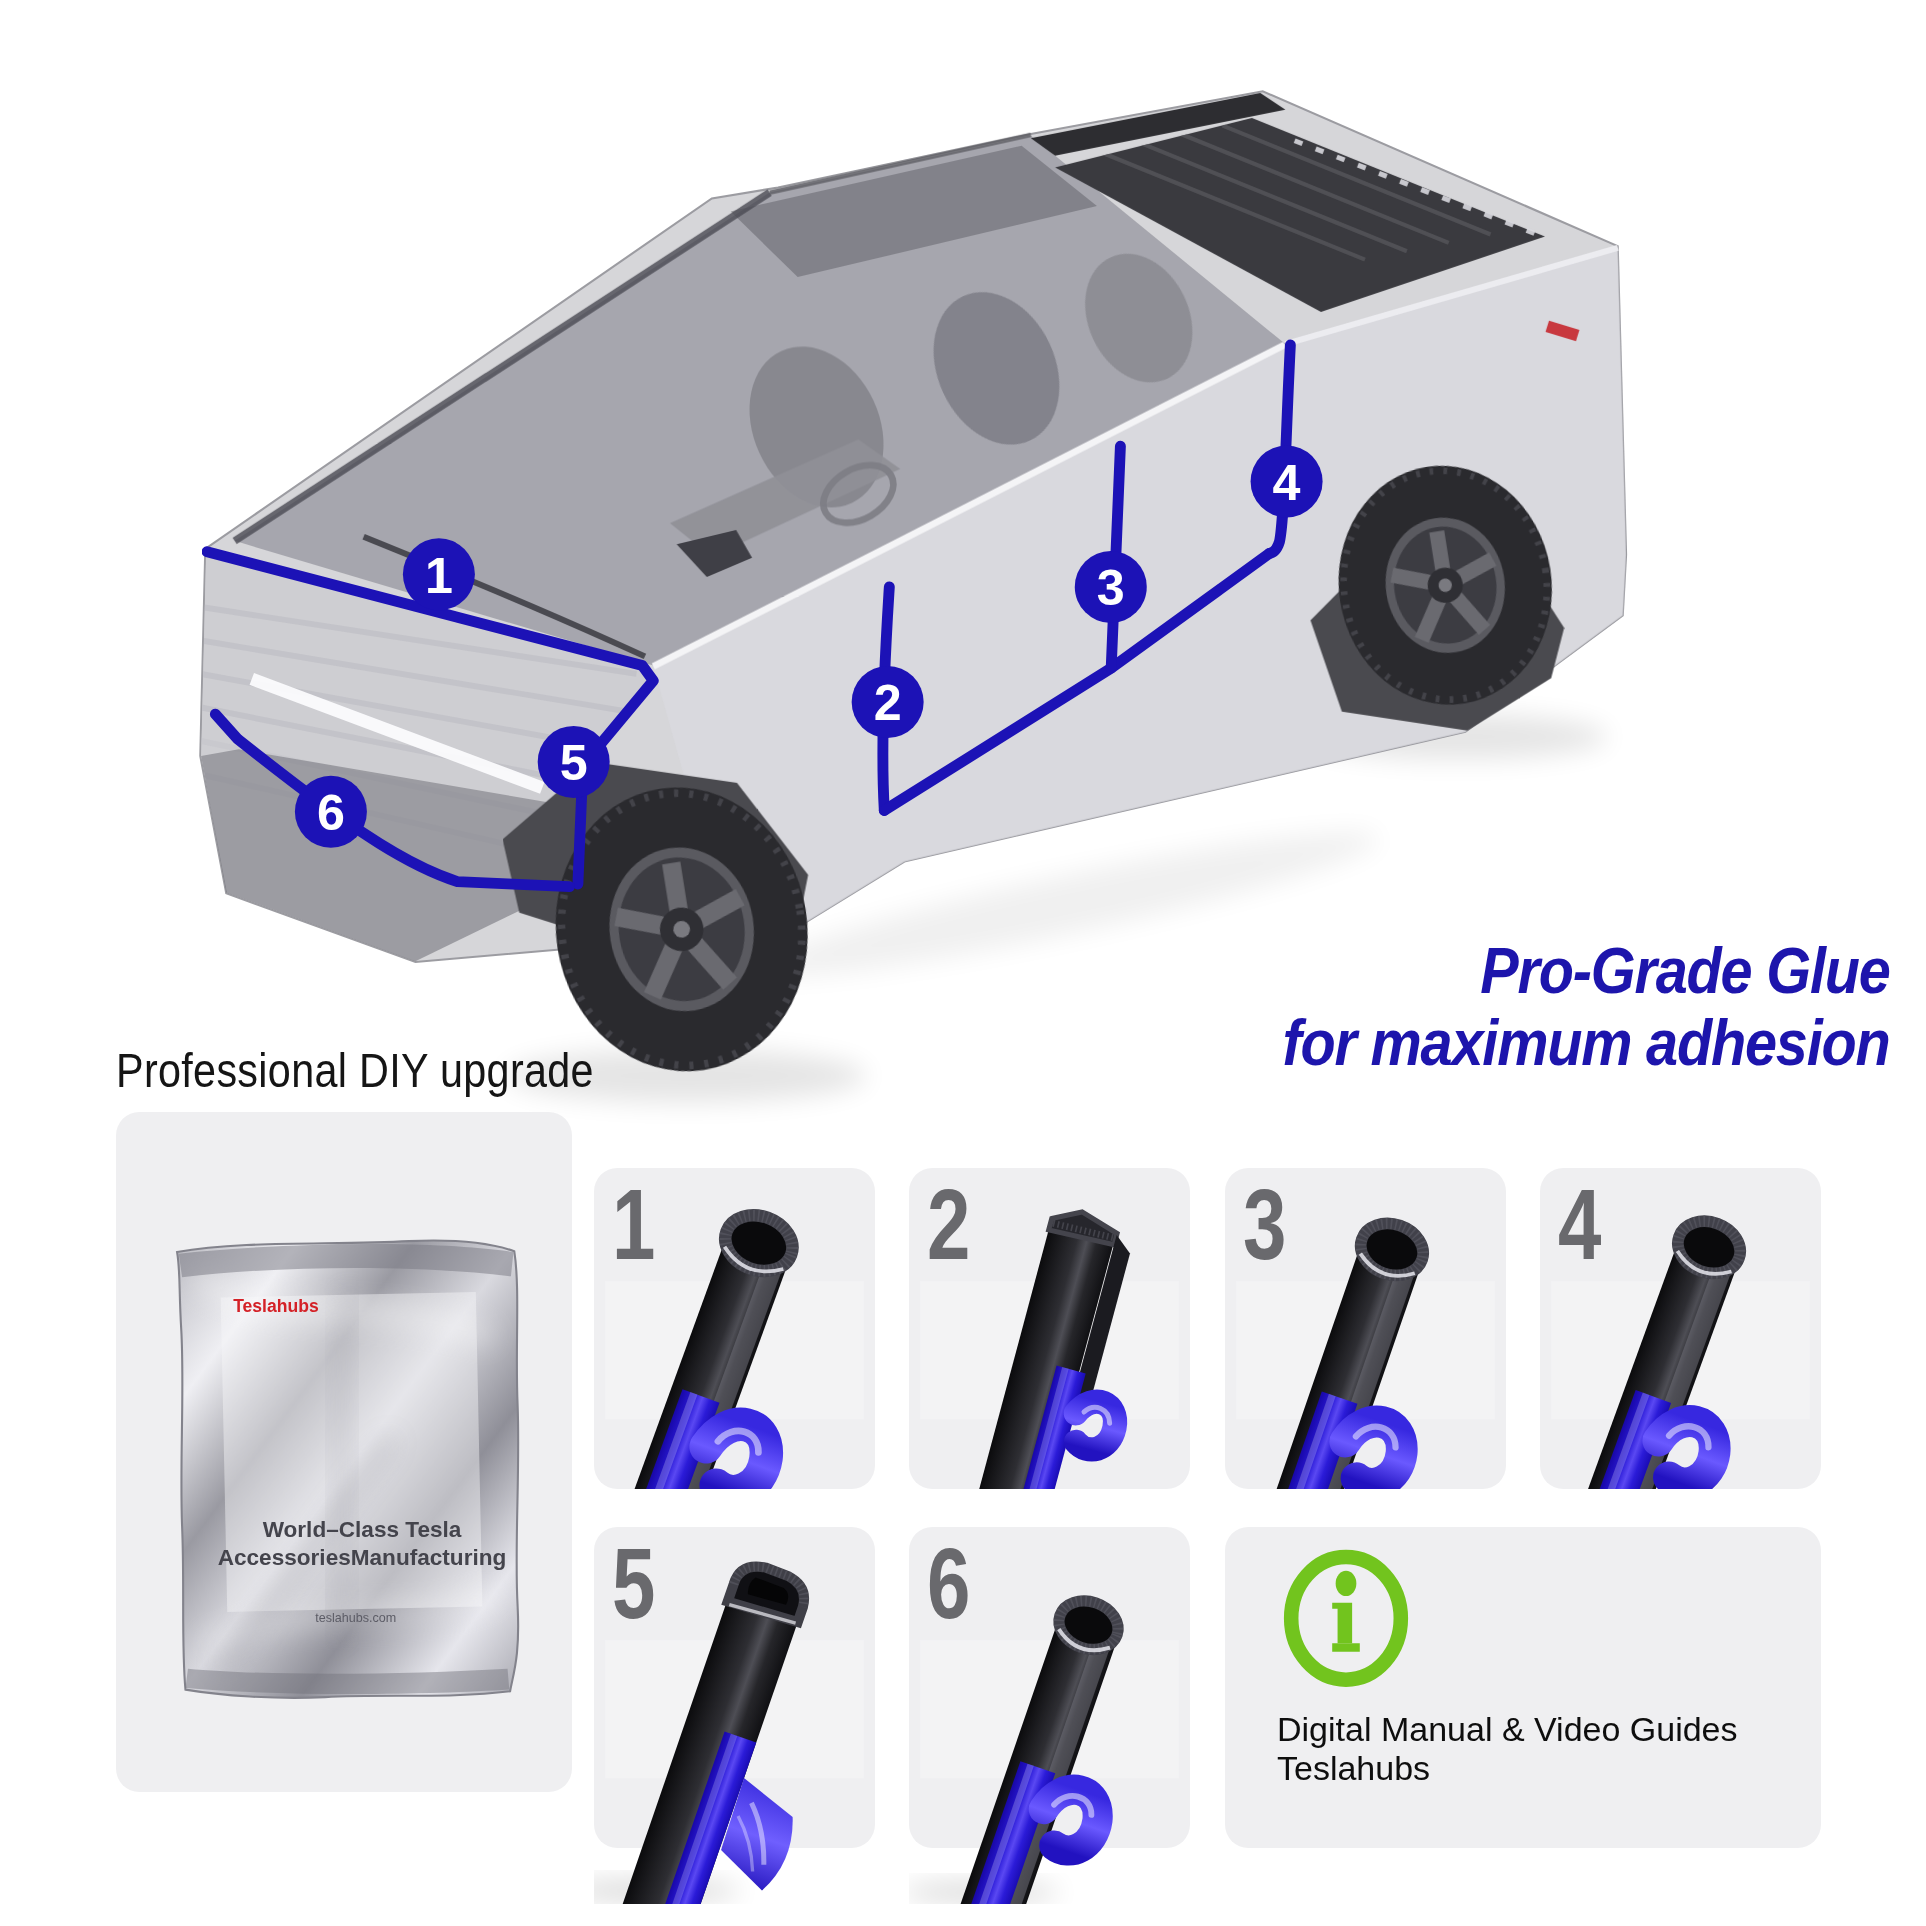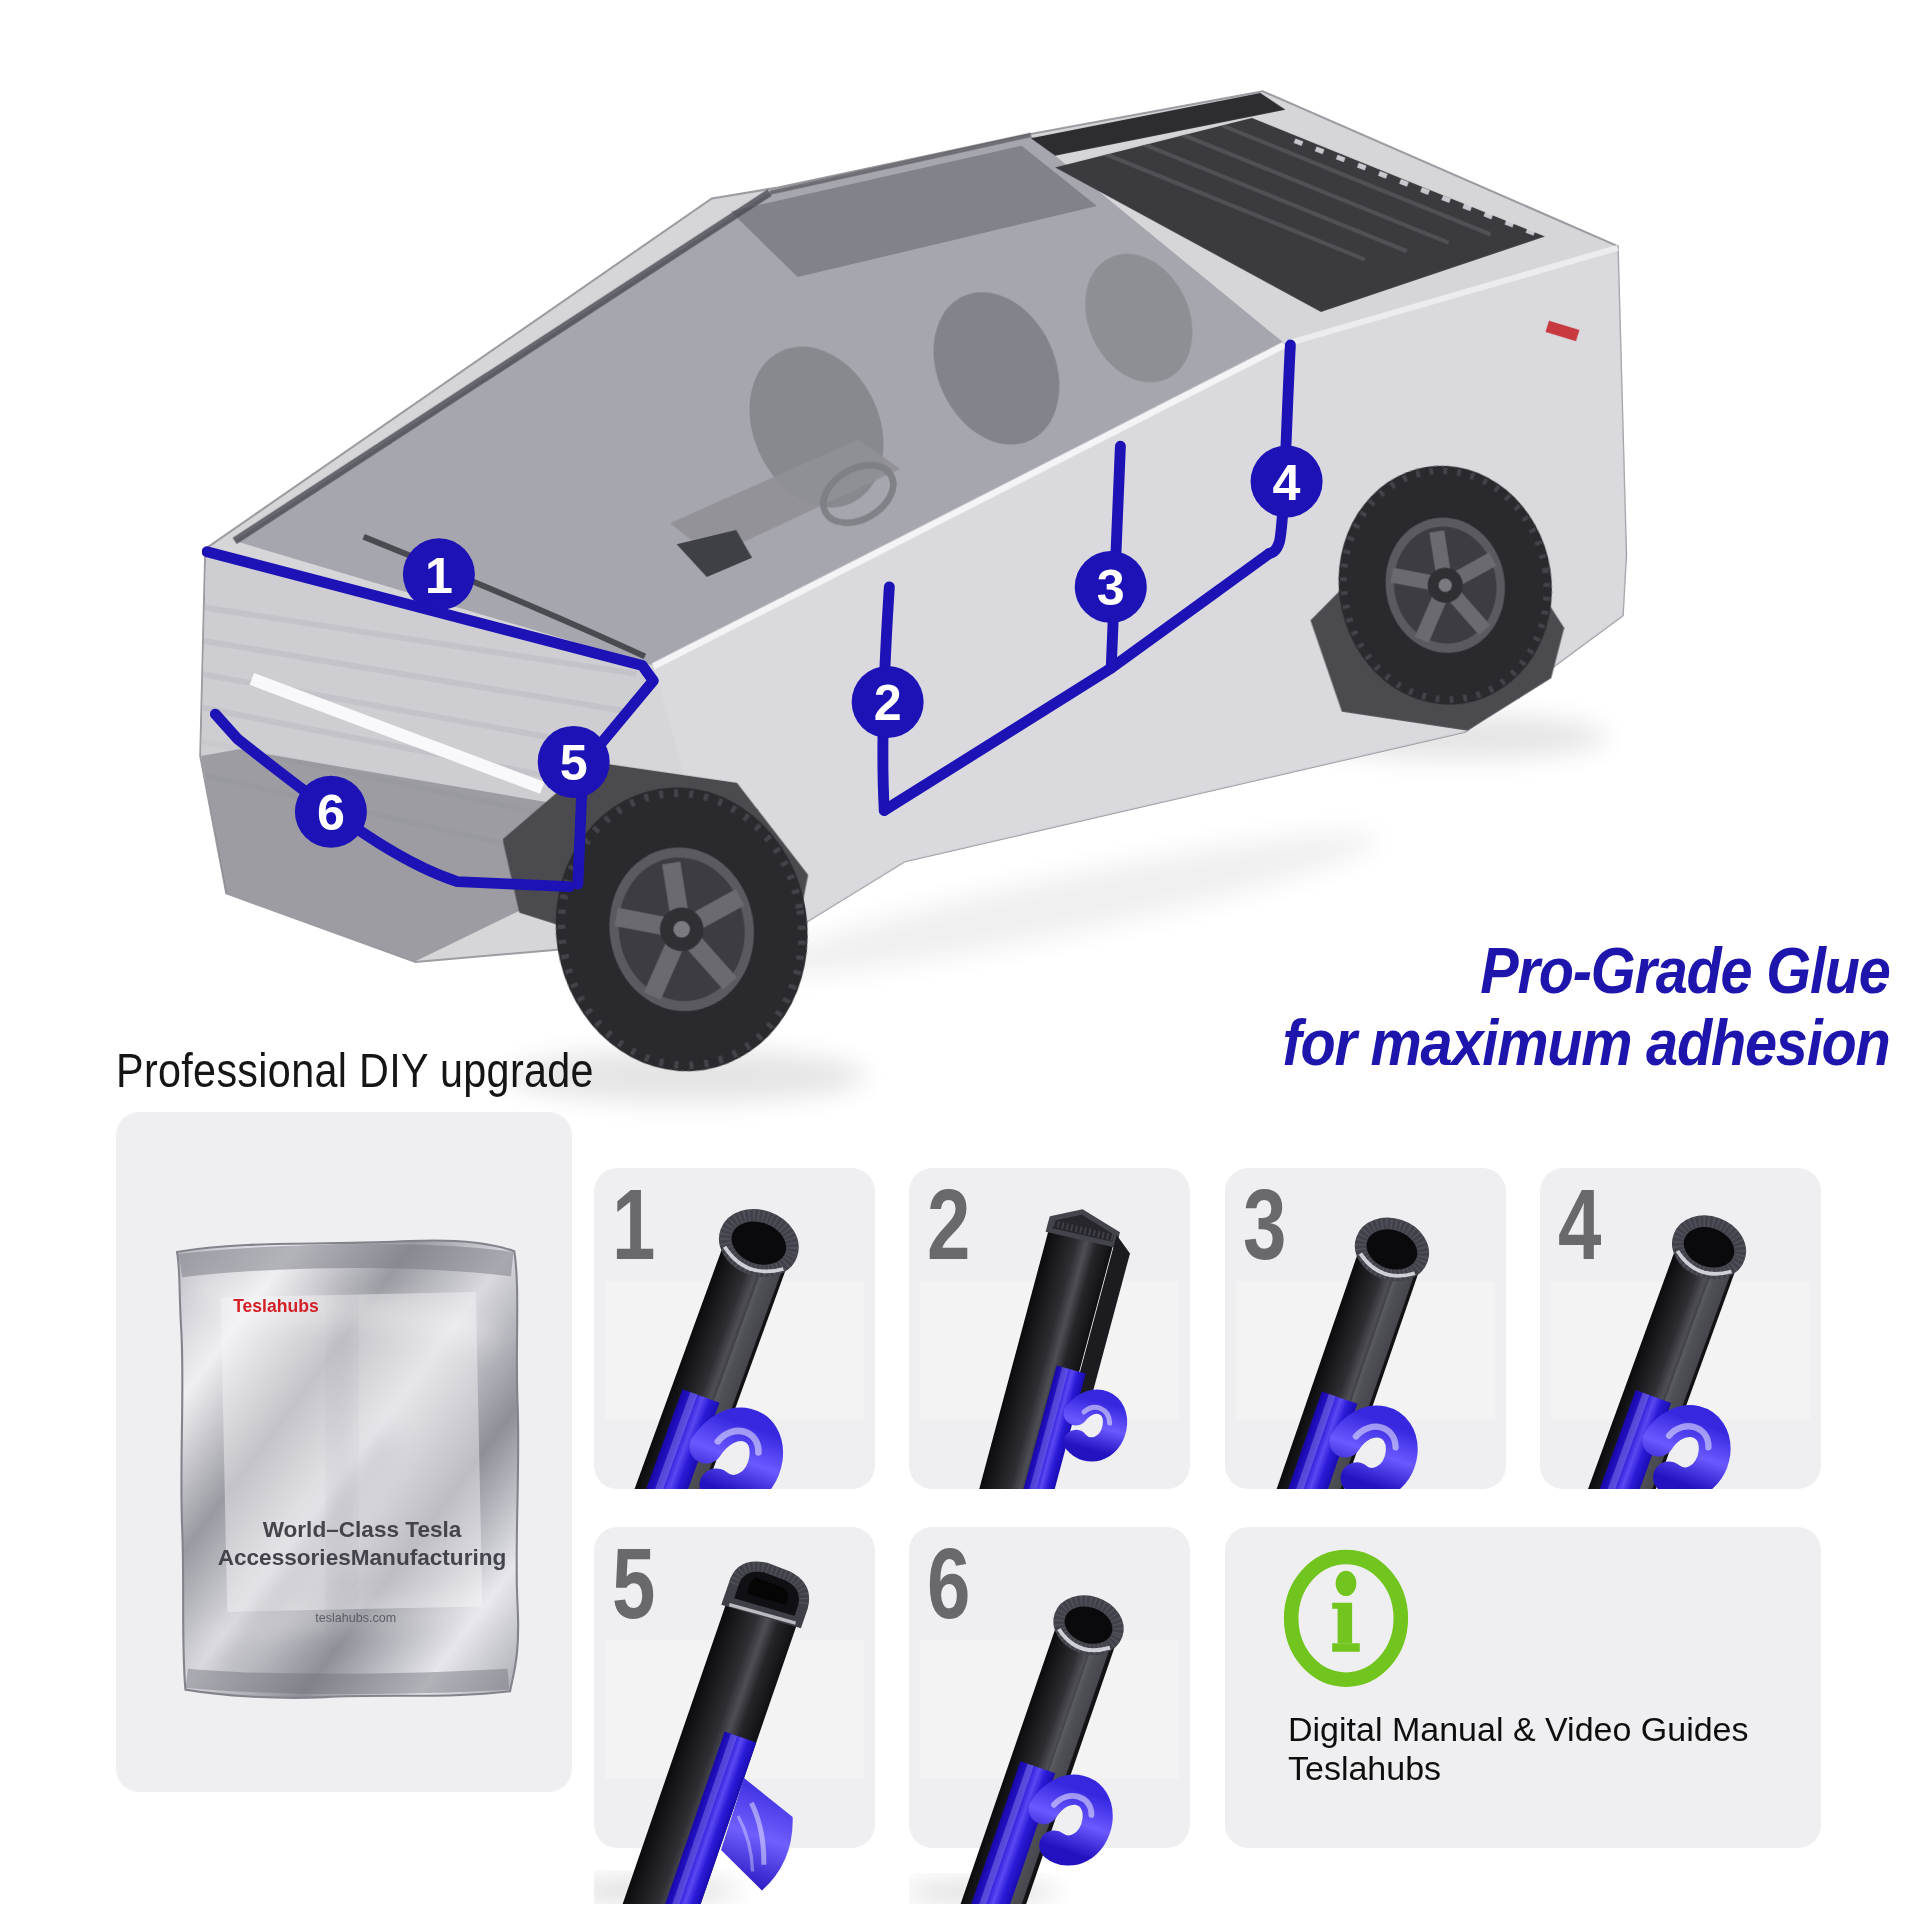--- a/index.html
+++ b/index.html
@@ -17,21 +17,21 @@
   .strip-panel{width:281px;height:321px;}
   .row1{top:1168px;overflow:hidden;}
   .row2{top:1527px;overflow:visible;}
   .c1{left:594px;} .c2{left:909px;} .c3{left:1225px;} .c4{left:1540px;}
   .info-panel{left:1225px;top:1527px;width:596px;height:321px;overflow:hidden;}
   .num{position:absolute;left:18.4px;top:11px;font-size:100px;font-weight:bold;color:#69696d;
        transform:scaleX(.78);transform-origin:left top;line-height:.9;z-index:3;}
   .strip-svg{position:absolute;left:0;top:0;width:281px;height:377px;z-index:2;}
   .bag-svg{position:absolute;left:0;top:0;width:456px;height:680px;}
   .info-icon-svg{position:absolute;left:52px;top:12.6px;width:138px;height:159px;}
-  .info-text{position:absolute;left:52px;top:183px;font-size:34px;line-height:1.16;color:#0e0e0e;margin-left:11px;}
+  .info-text{position:absolute;left:52px;top:183px;font-size:34px;line-height:1.16;color:#0e0e0e;}
 </style>
 </head>
 <body>
 
 <div class="page">
 
   <svg class="hero-svg" viewBox="0 0 4600 2740">
     <defs>
       <linearGradient id="gStrip" x1="0" y1="0" x2="1" y2="0">
         <stop offset="0" stop-color="#0b0b0d"></stop>

